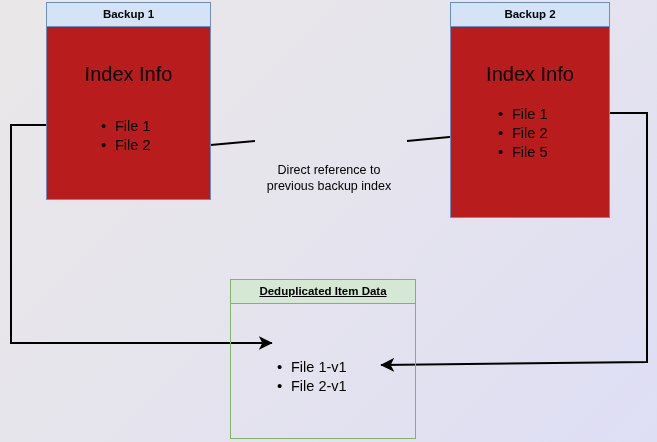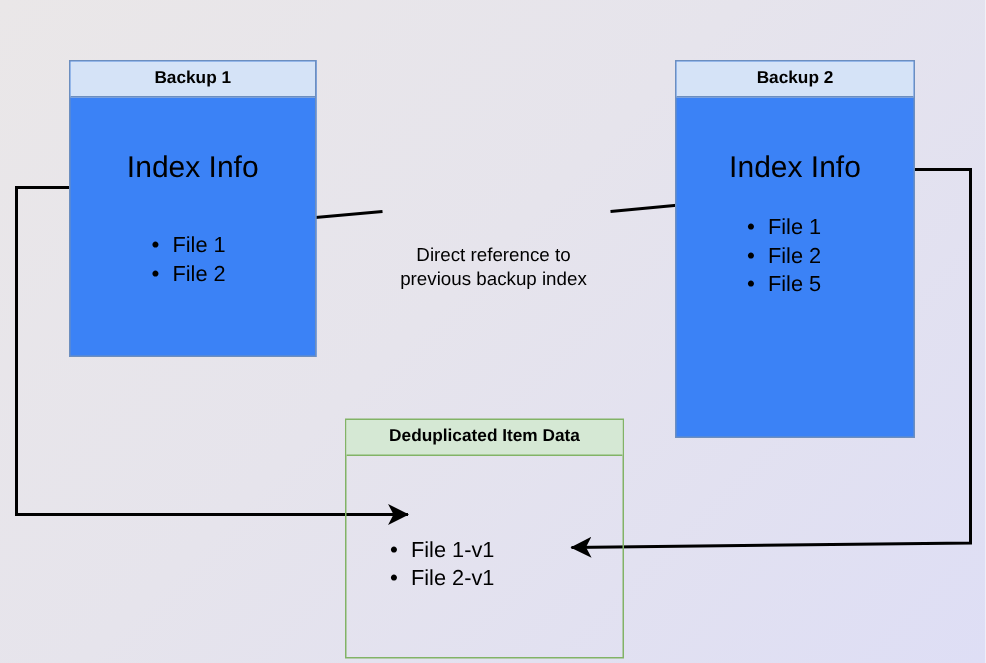--- a/index.html
+++ b/index.html
@@ -37,22 +37,21 @@
     border-bottom-width: 1px;
     border-bottom-style: solid;
   }
   .node-body {
     position: relative;
     height: calc(100% - 24px);
   }
   
   .backup {
     border-color: #6c8ebf;
-    background: #3b82f6;
-    margin-top: 38px;
+    background: #b91c1c;
   }
   .backup .node-header {
     background: #d5e3f7;
     border-bottom-color: #6c8ebf;
   }
   
   .dedup {
     border-color: #82b366;
     background: transparent;
   }
@@ -127,36 +126,36 @@
   <div class="node-header">Backup 1</div>
   <div class="node-body">
     <div class="index-label" style="top:36px;">Index Info</div>
     <ul class="file-list" style="left:52px; top:90px;">
       <li>File 1</li>
       <li>File 2</li>
     </ul>
   </div>
 </div>
 
-<div class="node backup" style="left:450px; top:2px; width:160px; height:252px;">
+<div class="node backup" style="left:450px; top:2px; width:160px; height:216px;">
   <div class="node-header">Backup 2</div>
   <div class="node-body">
     <div class="index-label" style="top:36px;">Index Info</div>
     <ul class="file-list" style="left:45px; top:78px;">
       <li>File 1</li>
       <li>File 2</li>
       <li>File 5</li>
     </ul>
   </div>
 </div>
 
-<div class="node dedup" style="left:230px; top:279px; width:186px; height:160px;">
+<div class="node dedup" style="left:230px; top:279px; width:186px; height:160px;text-decoration:underline;">
   <div class="node-header">Deduplicated Item Data</div>
   <div class="node-body">
-    <ul class="file-list" style="left:27px; top:54px;">
+    <ul class="file-list" style="left:44px; top:54px;">
       <li>File 1-v1</li>
       <li>File 2-v1</li>
     </ul>
   </div>
 </div>
 
 <div class="edge-label" style="left:249px; top:123px; width:160px;margin-top:39px;">Direct reference to
 previous backup index</div>
 
 </body></html>

